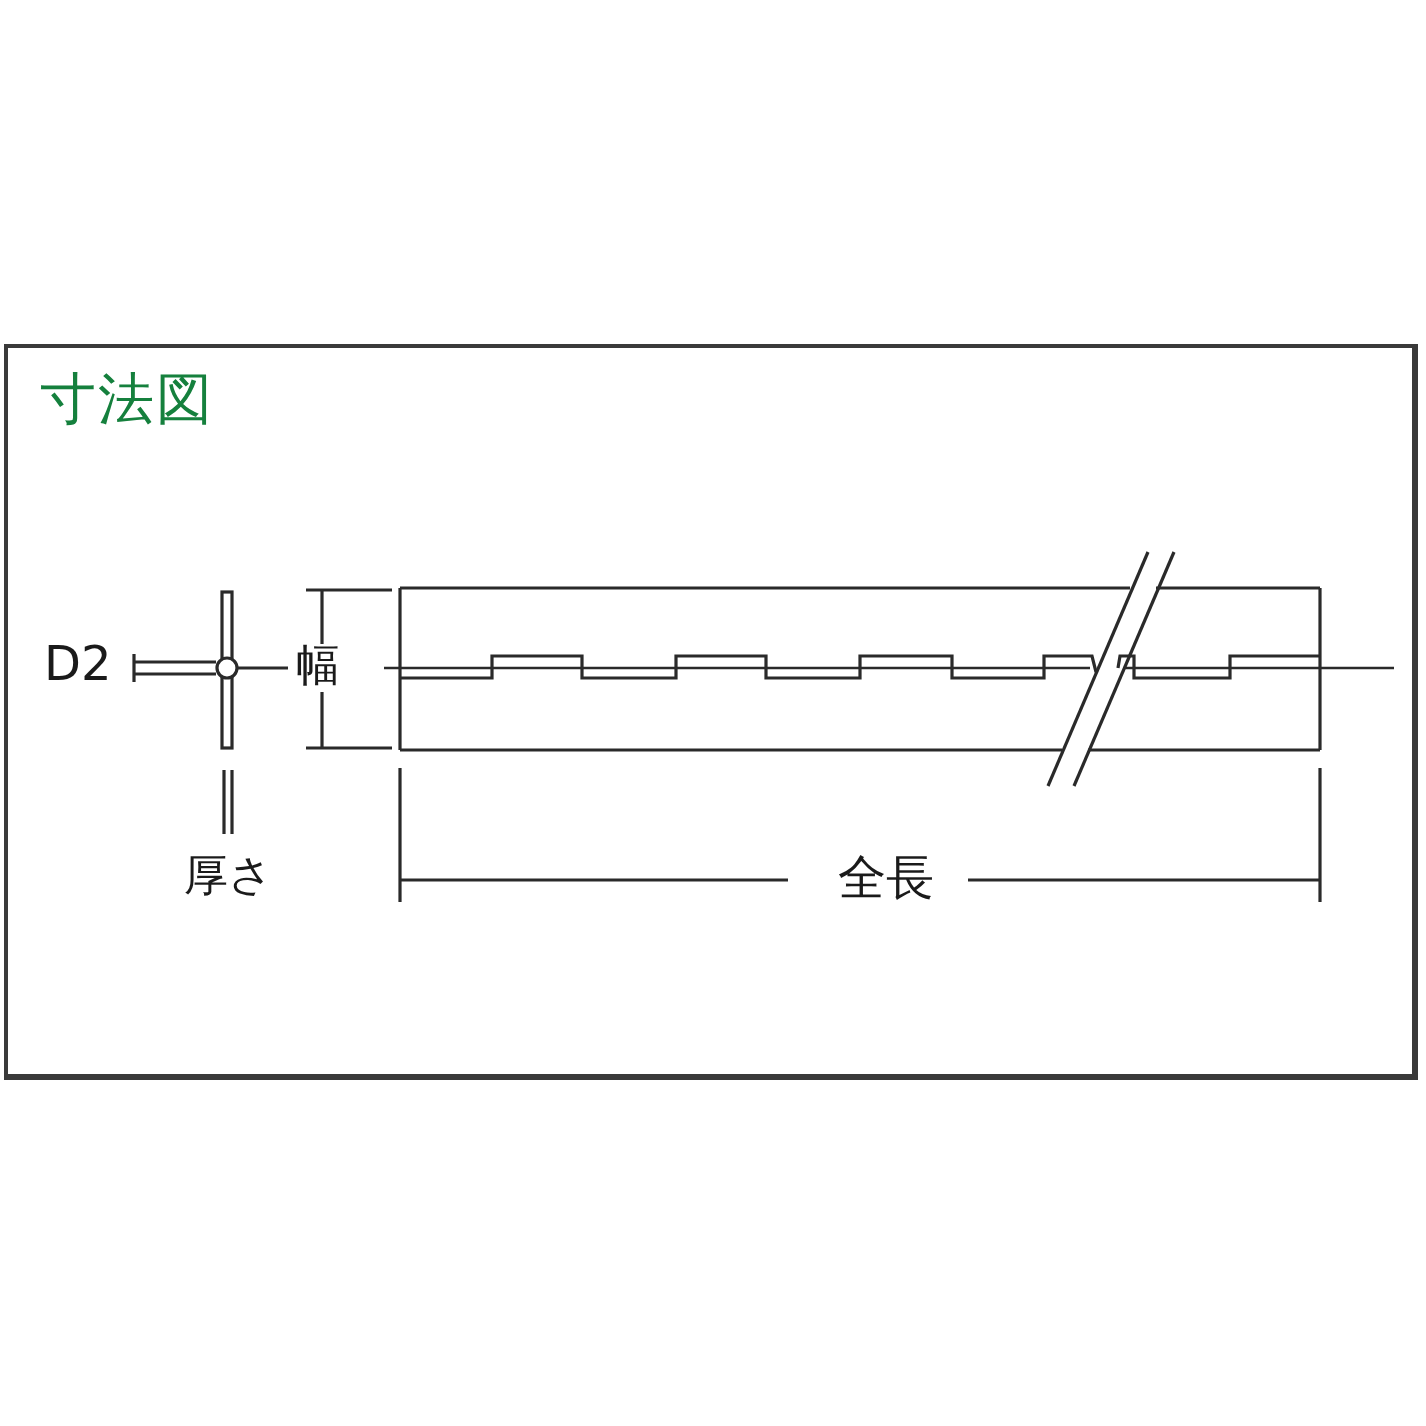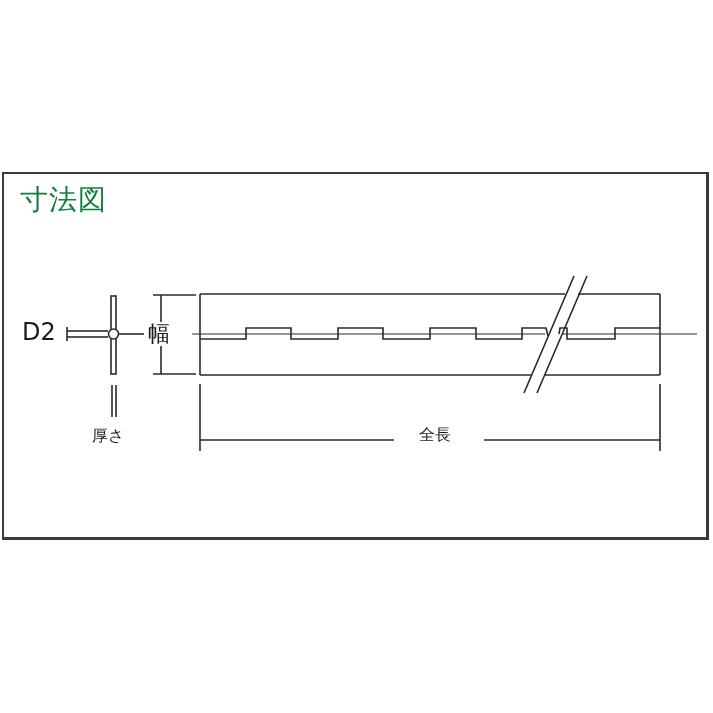--- a/index.html
+++ b/index.html
@@ -6,22 +6,22 @@
     body { width: 713px; height: 713px; position: relative; overflow: hidden;
            font-family: "DejaVu Sans", "Liberation Sans", sans-serif; }
     #frame { position: absolute; left: 2px; top: 172px; width: 707px; height: 368px;
              border: 2px solid #3a3a3a; border-right-width: 3px; border-bottom-width: 3px;
              box-sizing: border-box; background: #fff; }
     #title { position: absolute; left: 20px; top: 186px; font-size: 28px; color: #15803d;
              letter-spacing: 1px; line-height: 1; }
     .lbl { position: absolute; color: #1a1a1a; line-height: 1; white-space: nowrap; }
     #lbl-d2 { left: 22px; top: 320px; font-size: 24px; }
     #lbl-width { left: 148px; top: 322px; font-size: 22px; background: #fff; padding: 1px 0; }
-    #lbl-thickness { left: 92px; top: 428px; font-size: 16px; }
-    #lbl-length { left: 411px; top: 427px; font-size: 16px; background: #fff; padding: 0 8px; }
+    #lbl-thickness { left: 92px; top: 428px; font-size: 22px; }
+    #lbl-length { left: 411px; top: 427px; font-size: 24px; background: #fff; padding: 0 8px; }
     svg { position: absolute; left: 0; top: 0; }
   </style>
 </head>
 <body>
 
 <div id="frame"></div>
 
 <div id="title">寸法図</div>
 
 <svg width="713" height="713" viewBox="0 0 713 713">

